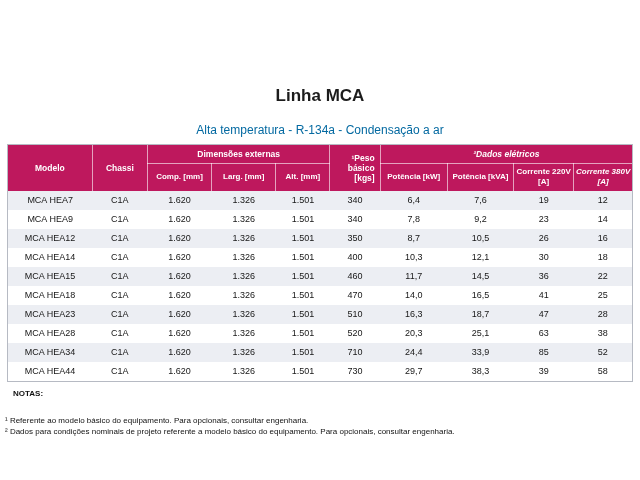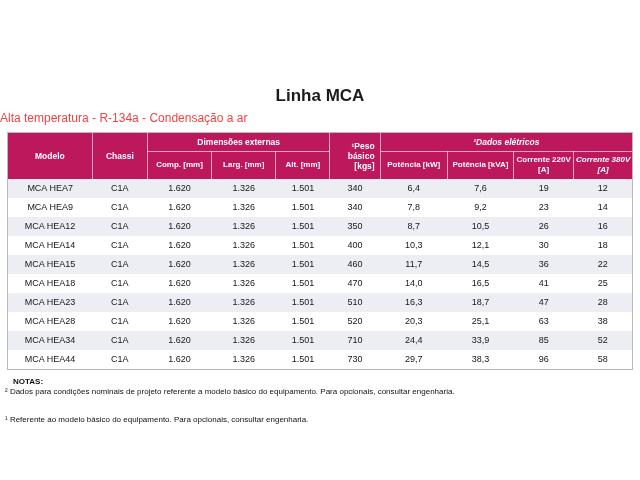--- a/index.html
+++ b/index.html
@@ -4,22 +4,22 @@
 <style>
   html,body { margin:0; padding:0; background:#ffffff; }
   body { width:640px; height:480px; font-family:"Liberation Sans", sans-serif; }
   .page { position:relative; width:640px; height:480px; overflow:hidden; background:#ffffff; }
 
   .title {
     margin:86px 0 0 0; text-align:center;
     font-size:17px; font-weight:bold; color:#1c1c1c; line-height:1.2;
   }
   .subtitle {
-    margin-top:5px; text-align:left;
-    font-size:12px; color:#ef4444; line-height:1.2;
+    margin-top:17px; text-align:center;
+    font-size:12px; color:#0369a1; line-height:1.2;
   }
 
   .tablewrap { margin:6px 7px 0 7px; border:1px solid #b6bac3; }
   table.spec { width:100%; border-collapse:collapse; table-layout:fixed; }
 
   thead th {
     background:#be185d; color:#ffffff; font-weight:bold;
     text-align:center; vertical-align:middle; padding:0;
   }
   .th-group  { font-size:8.5px; height:18px;
@@ -195,26 +195,26 @@
         </tr>
         <tr>
           <td>MCA HEA44</td>
             <td>C1A</td>
             <td>1.620</td>
             <td>1.326</td>
             <td>1.501</td>
             <td>730</td>
             <td>29,7</td>
             <td>38,3</td>
-            <td>96</td>
+            <td>39</td>
             <td>58</td>
         </tr>
       </tbody>
     </table>
   </div>
 
   <div class="notes">
     <div class="notes-heading">NOTAS:</div>
+    <div class="note note-first">¹ Referente ao modelo básico do equipamento. Para opcionais, consultar engenharia.</div>
     <div class="note">² Dados para condições nominais de projeto referente a modelo básico do equipamento. Para opcionais, consultar engenharia.</div>
-    <div class="note note-first">¹ Referente ao modelo básico do equipamento. Para opcionais, consultar engenharia.</div>
   </div>
 
 </div>
 
 </body></html>

